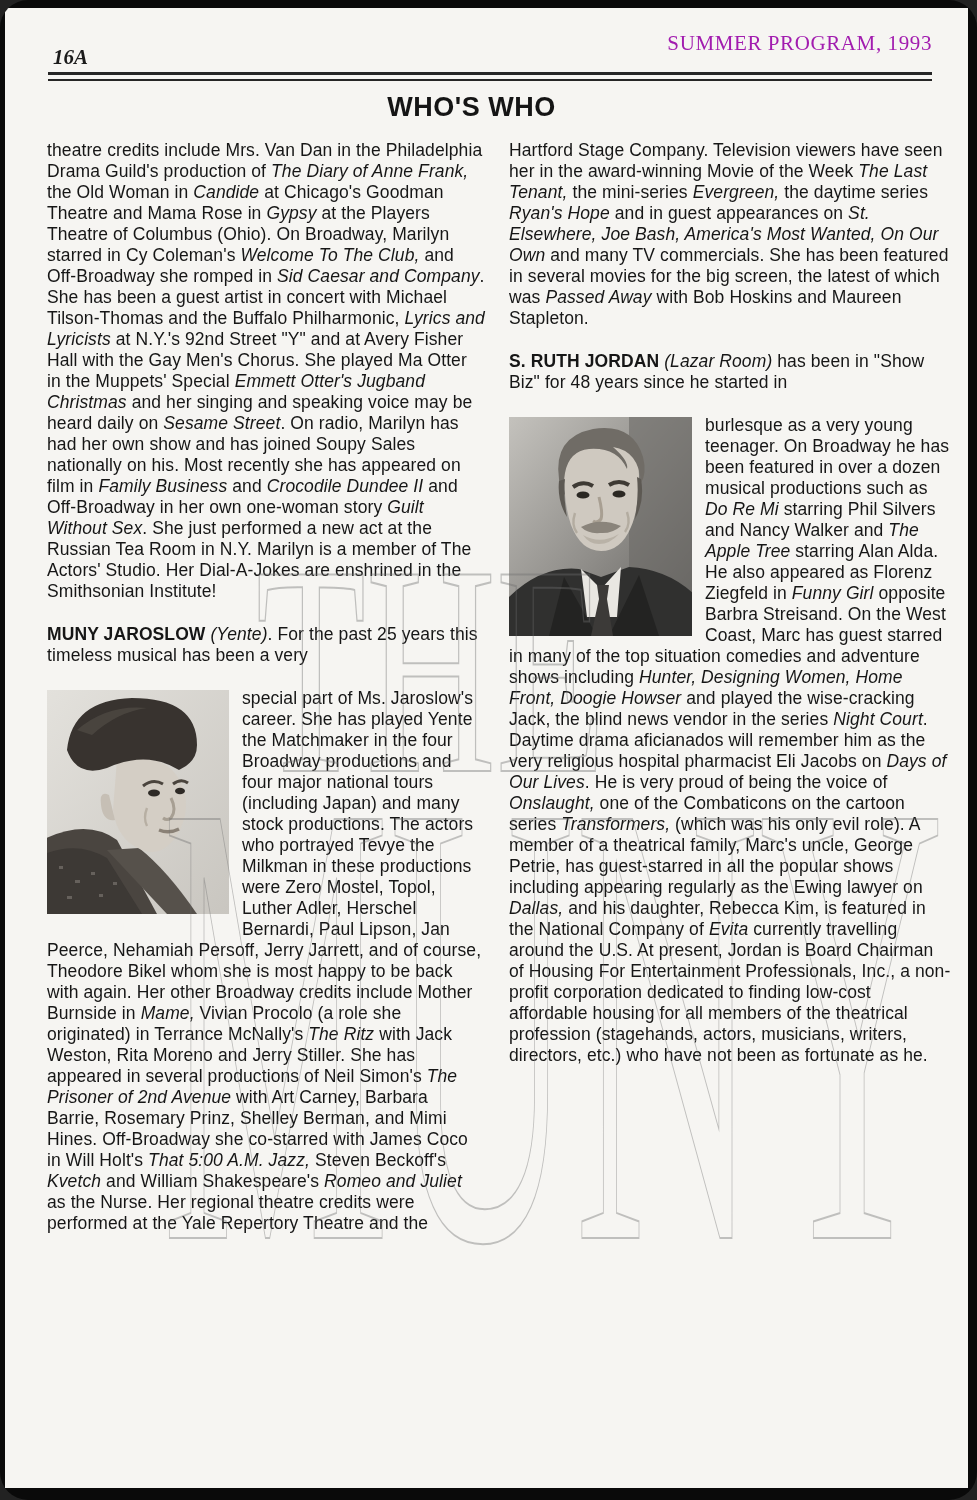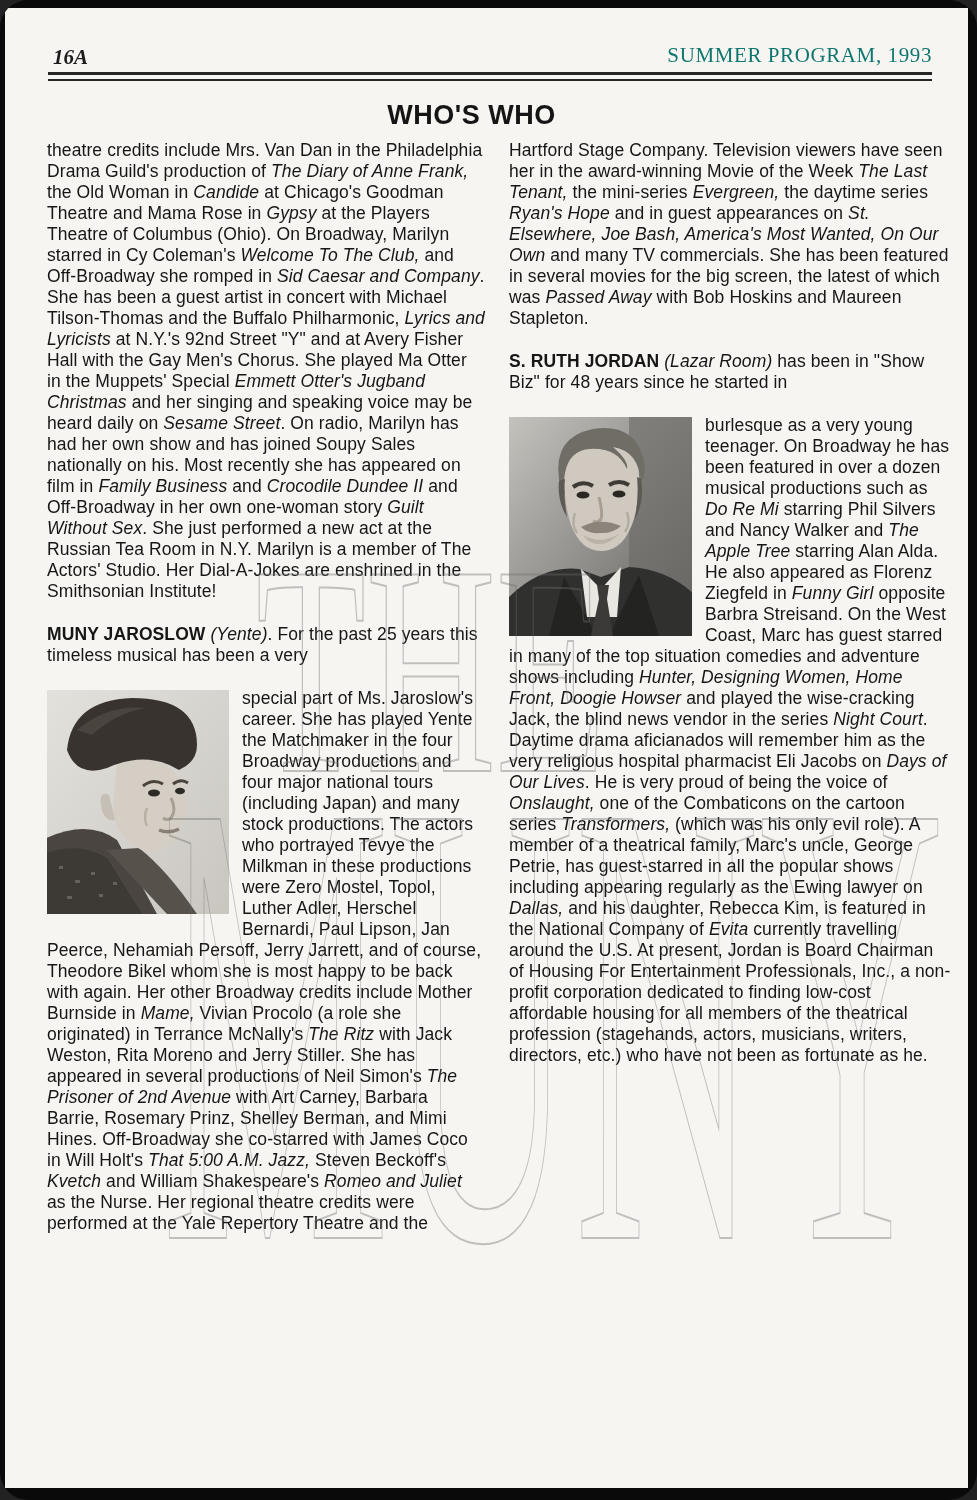--- a/index.html
+++ b/index.html
@@ -3,25 +3,25 @@
 <meta charset="utf-8">
 <style>
   html,body{margin:0;padding:0;background:#222;}
   .scan{position:relative;width:977px;height:1500px;background:#0a0a0a;overflow:hidden;
         font-family:"Liberation Sans","DejaVu Sans",sans-serif;border-radius:28px;}
   .paper{position:absolute;left:5px;top:8px;right:9px;bottom:12px;background:#f6f5f2;overflow:hidden;}
   
   .header{position:absolute;left:43px;right:36px;top:30px;height:34px;}
   .pgnum{position:absolute;left:5px;bottom:2px;font-family:"Liberation Serif","DejaVu Serif",serif;
          font-style:italic;font-weight:700;font-size:21px;color:#1b1b1b;}
-  .ptitle{position:absolute;right:0;bottom:4px;font-family:"Liberation Serif","DejaVu Serif",serif;
-          font-size:21px;letter-spacing:.6px;color:#0f766e;}
+  .ptitle{position:absolute;right:0;bottom:16px;font-family:"Liberation Serif","DejaVu Serif",serif;
+          font-size:21px;letter-spacing:.6px;color:#a21caf;}
   .rule{position:absolute;left:43px;right:36px;top:64px;height:4px;
         border-top:3px solid #262626;border-bottom:2px solid #262626;}
-  .section{position:absolute;left:0;right:30px;top:84px;margin:8px;text-align:center;
+  .section{position:absolute;left:0;right:30px;top:84px;margin:0;text-align:center;
            font-size:27px;font-weight:700;letter-spacing:.5px;color:#151515;}
   
   .cols{position:absolute;left:42px;top:132px;width:906px;display:flex;gap:24px;}
   .col{font-size:17.5px;line-height:21px;color:#161616;letter-spacing:.1px;}
   .col-l{width:438px;}
   .col-r{width:444px;}
   .col p, .wrapblock{margin:0 0 22px 0;}
   .seg-i{font-style:italic;}
   .seg-b{font-weight:700;}
   .wrapblock{overflow:visible;}

